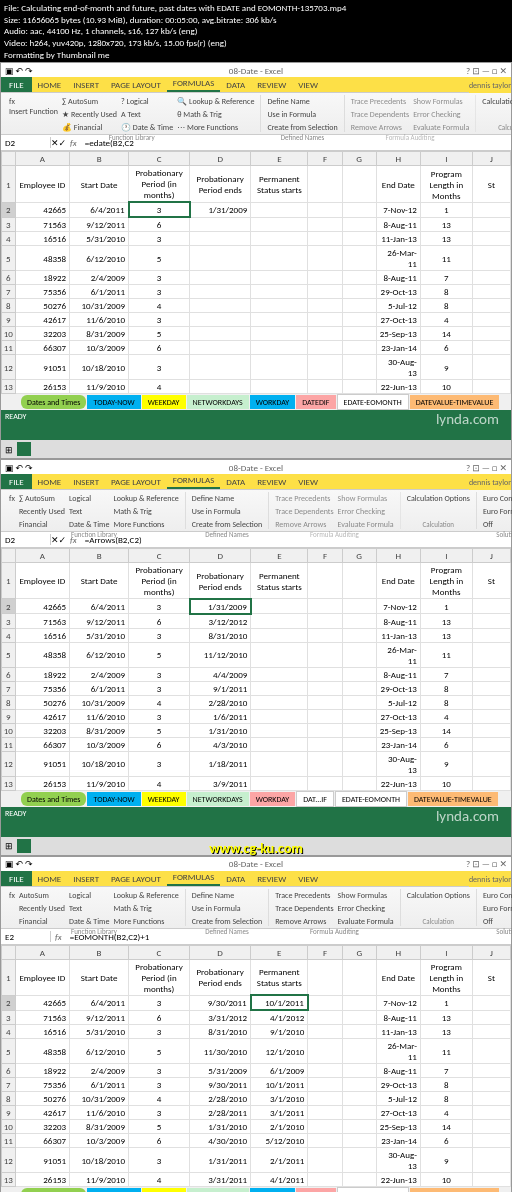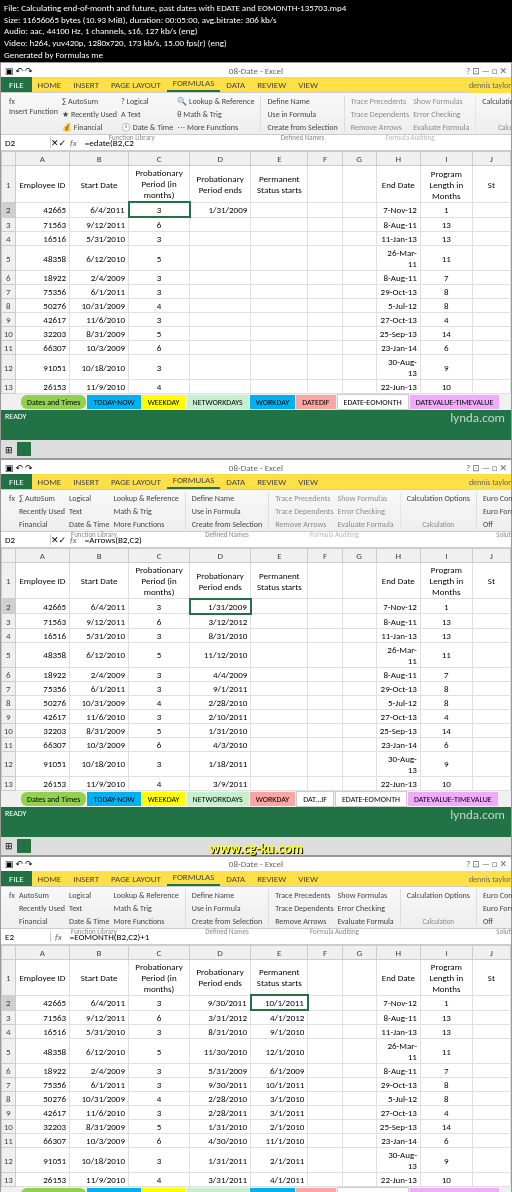--- a/index.html
+++ b/index.html
@@ -30,39 +30,39 @@
 .grid .header-cell { background: #fff; text-align: center; font-weight: normal; }
 .grid .active-cell { border: 2px solid #217346; }
 .grid .active-row-header { background: #d0d0d0; }
 .sheet-tabs { display: flex; height: 16px; background: #f0f0f0; align-items: center; font-size: 8px; padding-left: 20px; }
 .sheet-tab { padding: 2px 6px; margin-right: 1px; cursor: pointer; }
 .st-green { background: #92d050; border-radius: 6px; }
 .st-blue { background: #00b0f0; }
 .st-yellow { background: #ffff00; }
 .st-lgreen { background: #c6efce; }
 .st-orange { background: #fca5a5; }
-.st-purple { background: #f0abfc; }
+.st-purple { background: #fdba74; }
 .st-white { background: #fff; border: 1px solid #ccc; }
 .status-bar { background: #217346; height: 30px; color: #fff; font-size: 8px; padding: 1px 4px; position: relative; }
-.lynda { position: absolute; right: 6px; color: rgba(255,255,255,0.7); top: 0; font-size: 13px; }
+.lynda { position: absolute; right: 12px; color: rgba(255,255,255,0.7); top: 0; font-size: 15px; }
 .taskbar { background: #ddd; height: 18px; display: flex; align-items: center; padding: 0 4px; }
 .taskbar-icon { width: 14px; height: 14px; background: #217346; margin-left: 4px; }
 .watermark { position: absolute; color: #ff0; font-weight: bold; font-size: 14px; text-shadow: 1px 1px 0 #000; z-index: 10; }
 .user-label { font-size: 8px; color: #666; }
 .fnlib { display: flex; flex-direction: column; font-size: 7px; gap:1px; }
 </style>
 </head>
 <body>
 
 <div class="file-info">
   <div>File: Calculating end-of-month and future, past dates with EDATE and EOMONTH-135703.mp4</div>
   <div>Size: 11656065 bytes (10.93 MiB), duration: 00:05:00, avg.bitrate: 306 kb/s</div>
   <div>Audio: aac, 44100 Hz, 1 channels, s16, 127 kb/s (eng)</div>
   <div>Video: h264, yuv420p, 1280x720, 173 kb/s, 15.00 fps(r) (eng)</div>
-  <div>Generated by Formulas me</div>
+  <div>Formatting by Thumbnail me</div>
 </div>
 
 <div class="excel-window">
   <div class="title-bar">
     <span>▣ ↶ ↷</span>
     <span class="title-center">08-Date - Excel</span>
     <span class="win-controls">? ⊡ — □ ✕</span>
   </div>
   <div class="ribbon">
     <div style="display:flex; justify-content:space-between; align-items:center;">
@@ -550,21 +550,21 @@
           <td></td>
           <td>5-Jul-12</td>
           <td style="text-align: center;">8</td>
           <td></td>
         </tr>
         <tr>
           <th class="row-header">9</th>
           <td>42617</td>
           <td>11/6/2010</td>
           <td style="text-align: center;">3</td>
-          <td>2/10/2011</td>
+          <td>1/6/2011</td>
           <td></td>
           <td></td>
           <td></td>
           <td>27-Oct-13</td>
           <td style="text-align: center;">4</td>
           <td></td>
         </tr>
         <tr>
           <th class="row-header">10</th>
           <td>32203</td>
@@ -870,21 +870,21 @@
           <td>25-Sep-13</td>
           <td style="text-align: center;">14</td>
           <td></td>
         </tr>
         <tr>
           <th class="row-header">11</th>
           <td>66307</td>
           <td>10/3/2009</td>
           <td style="text-align: center;">6</td>
           <td>4/30/2010</td>
-          <td>11/1/2010</td>
+          <td>5/12/2010</td>
           <td></td>
           <td></td>
           <td>23-Jan-14</td>
           <td style="text-align: center;">6</td>
           <td></td>
         </tr>
         <tr>
           <th class="row-header">12</th>
           <td>91051</td>
           <td>10/18/2010</td>

